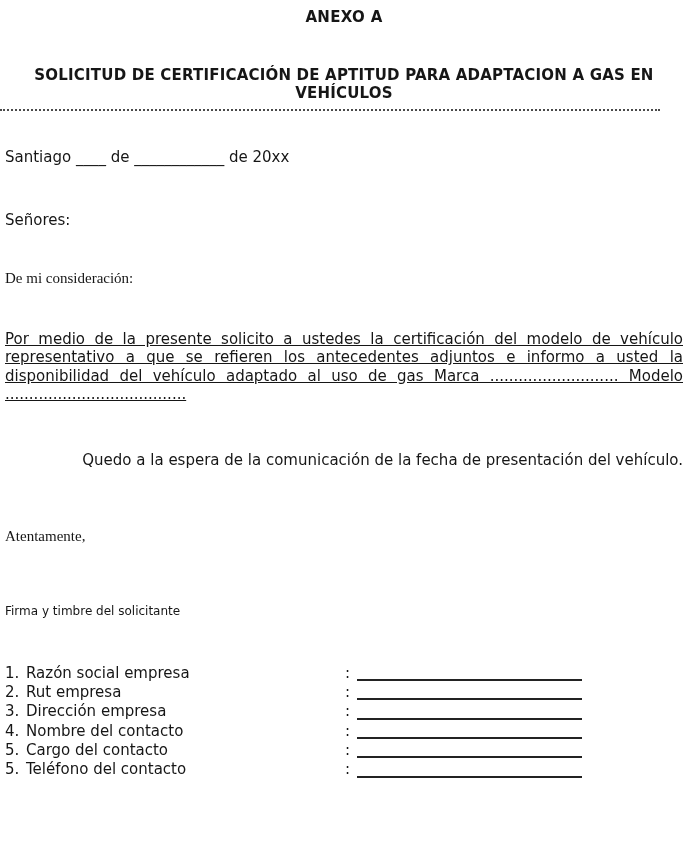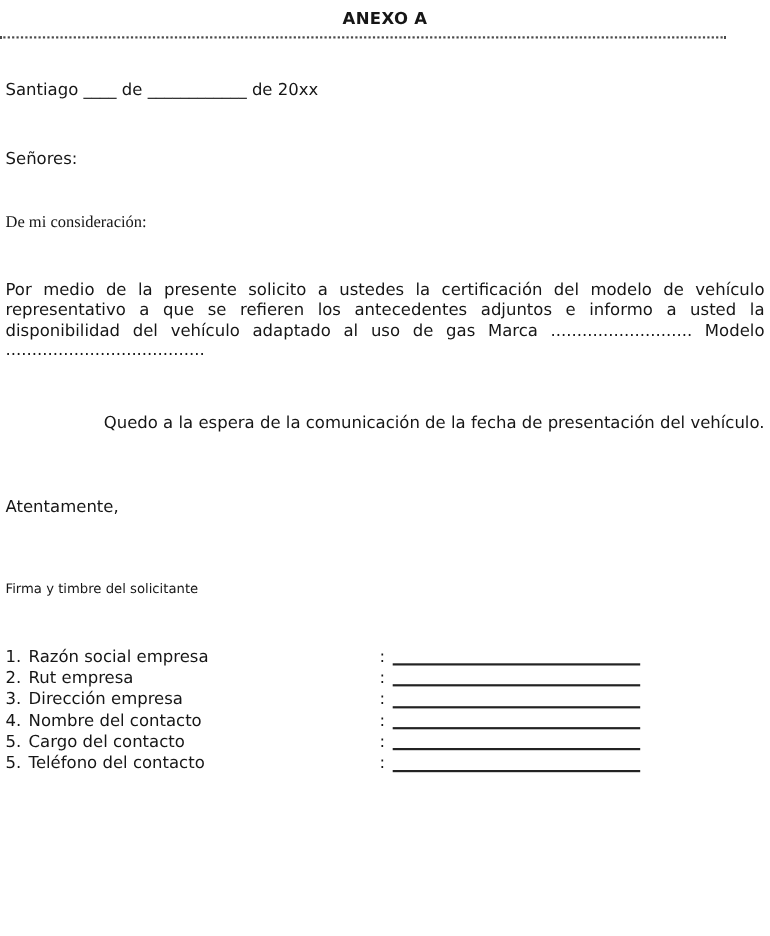--- a/index.html
+++ b/index.html
@@ -12,21 +12,21 @@
     height: 851px;
     overflow: hidden;
     font-family: "DejaVu Sans", "Liberation Sans", sans-serif;
     color: #161616;
   }
   .page {
     position: relative;
     width: 700px;
     height: 743px;
     box-sizing: border-box;
-    padding: 6px 5px 0 5px;
+    padding: 6px 17px 0 5px;
     background: #ffffff;
   }
   .anexo-title {
     text-align: center;
     font-weight: bold;
     font-size: 15px;
     letter-spacing: 0.3px;
     padding-top: 2px;
   }
   .doc-title {
@@ -60,31 +60,33 @@
     margin-top: 39px;
     font-size: 15px;
     line-height: 19px;
     font-family: Liberation Serif, serif;
   }
   .body-paragraph {
     margin-top: 42px;
     font-size: 15px;
     line-height: 18.5px;
     text-align: justify;
+    text-decoration: underline;
   }
   .wait-line {
     margin-top: 47px;
     font-size: 15px;
     line-height: 19px;
     text-align: right;
   }
   .closing {
     margin-top: 57px;
     font-size: 15px;
     line-height: 19px;
+    font-family: Liberation Serif, serif;
   }
   .signature-line {
     margin-top: 56px;
     font-size: 12px;
     line-height: 19px;
   }
   .contact-fields {
     margin-top: 43px;
   }
   .field-row {
@@ -111,20 +113,21 @@
     border-bottom: 2px solid #232323;
   }
 </style>
 </head>
 <body>
 
 <div class="page">
 
   <div class="anexo-title">ANEXO A</div>
 
+  <div class="doc-title">SOLICITUD DE CERTIFICACIÓN DE APTITUD PARA ADAPTACION A GAS EN VEHÍCULOS</div>
 
   <div class="dotted-rule"></div>
 
   <div class="date-line">Santiago ____ de ____________ de 20xx</div>
 
   <div class="recipient-block">
     <div>Señores:</div>
   </div>
 
   <div class="greeting">De mi consideración:</div>

